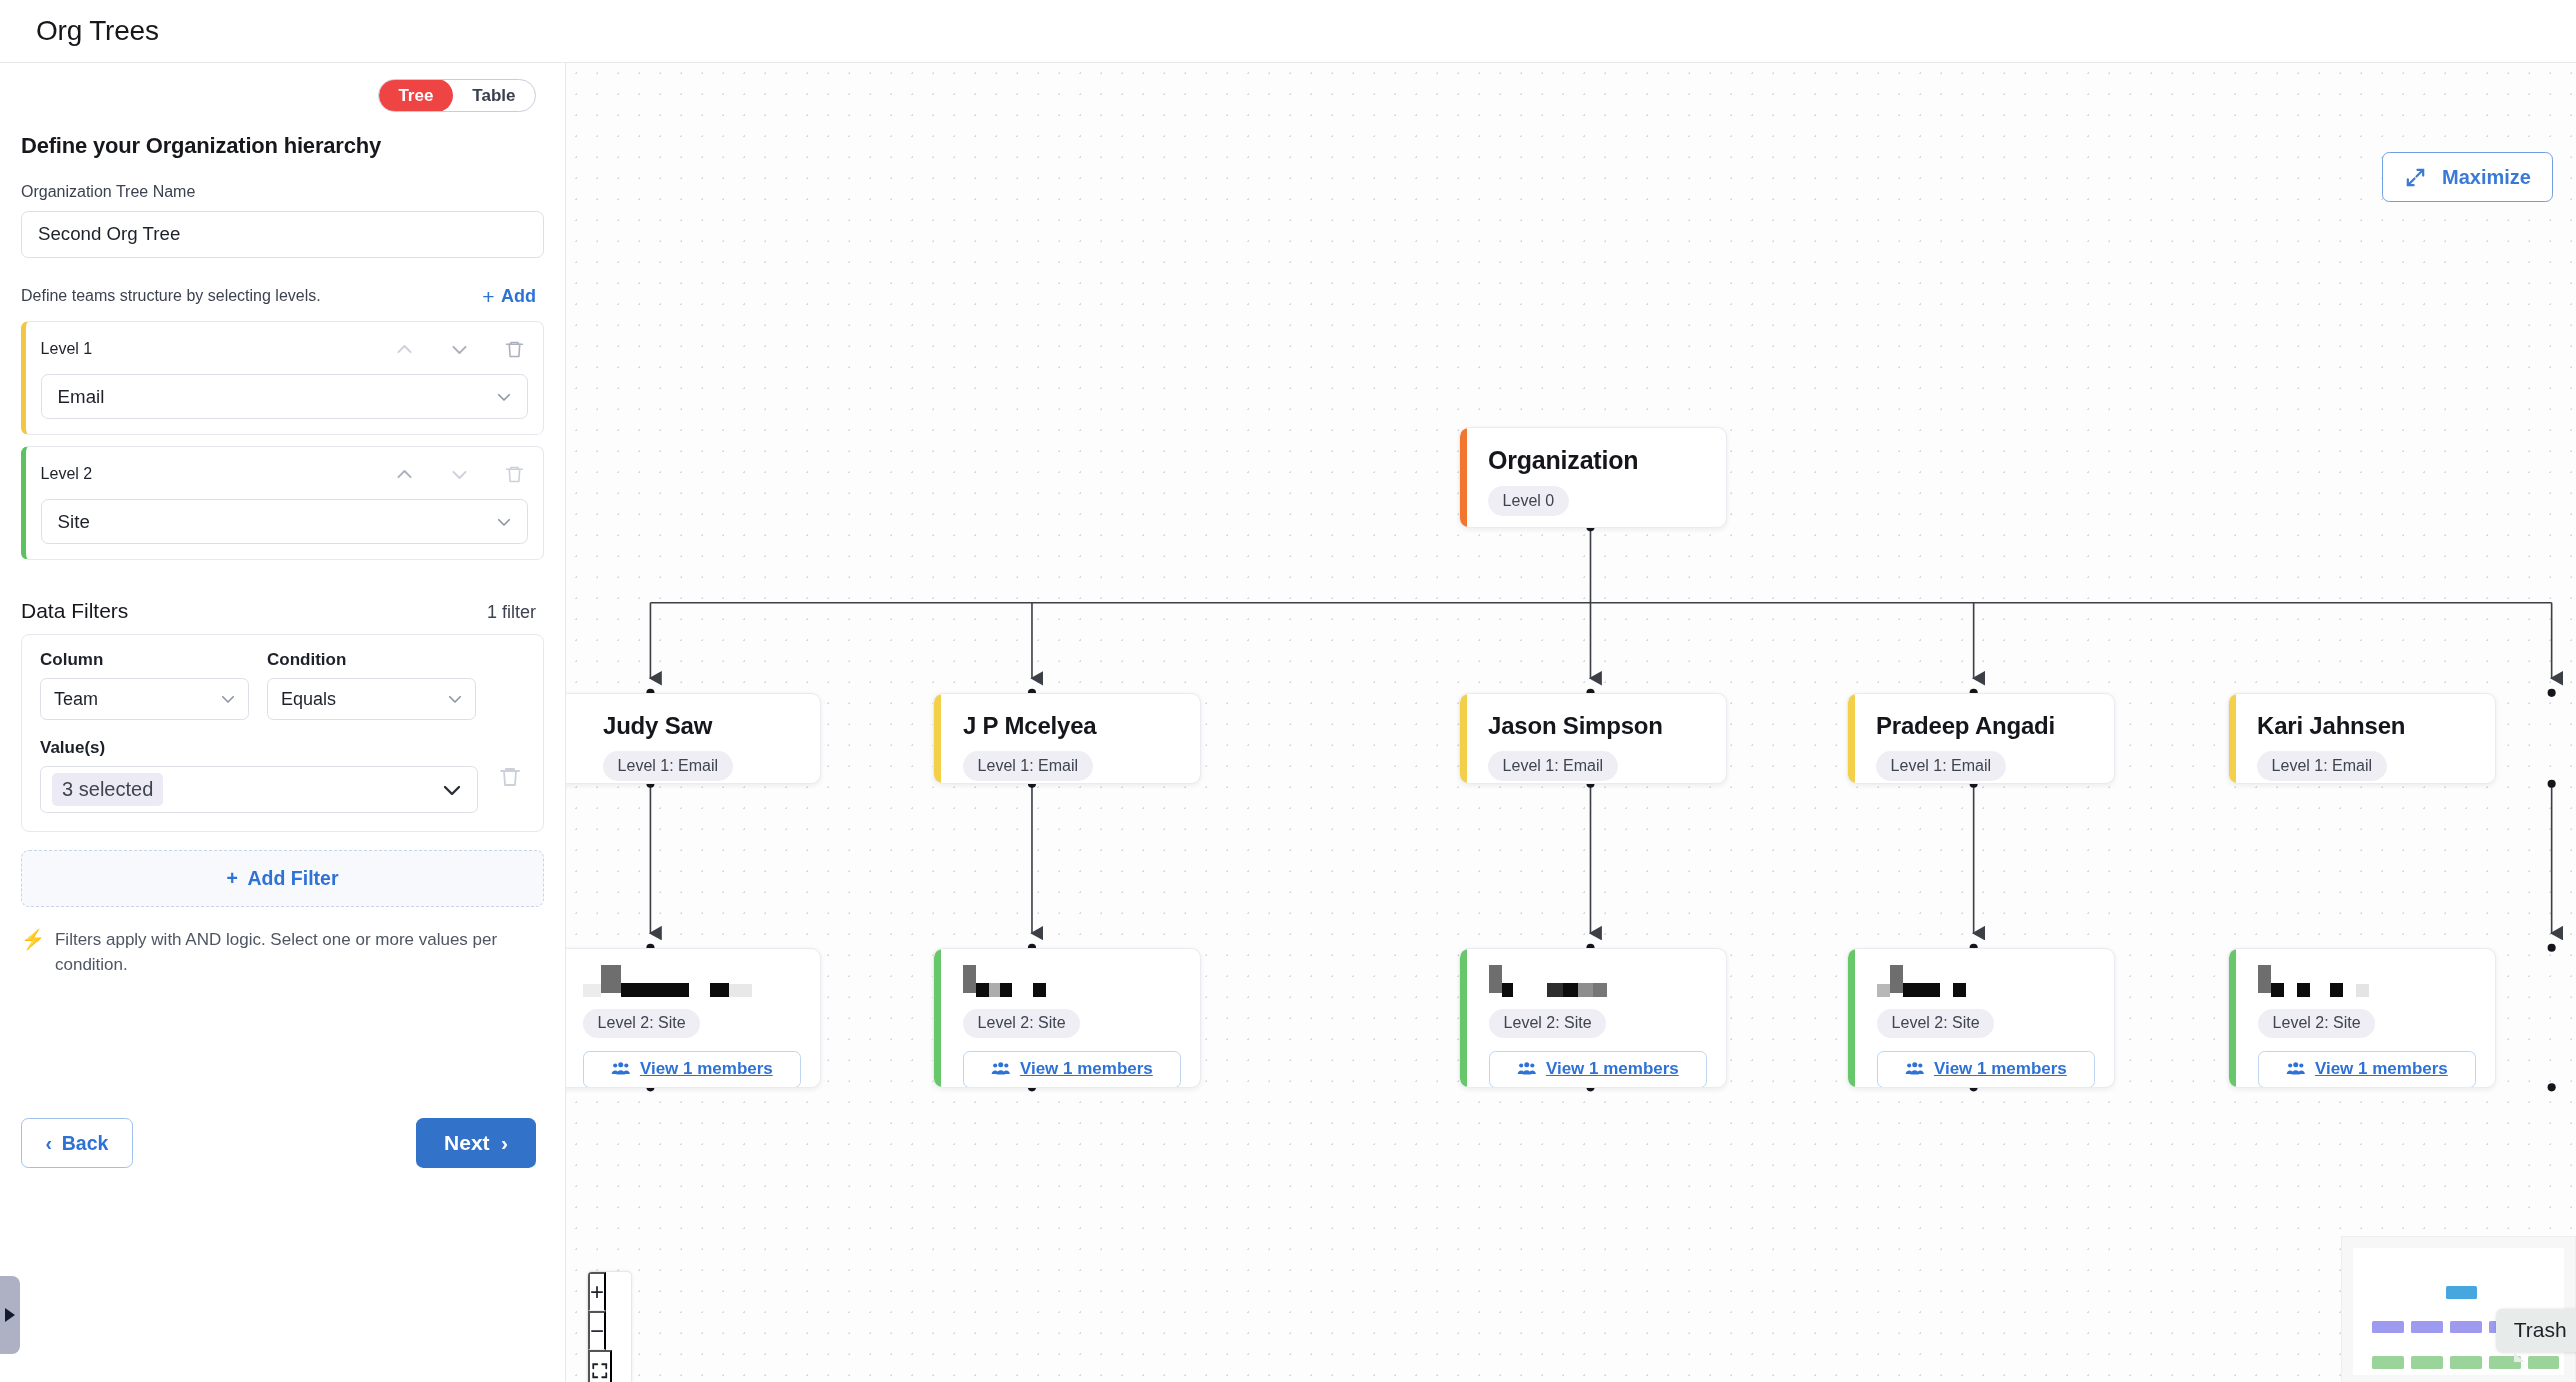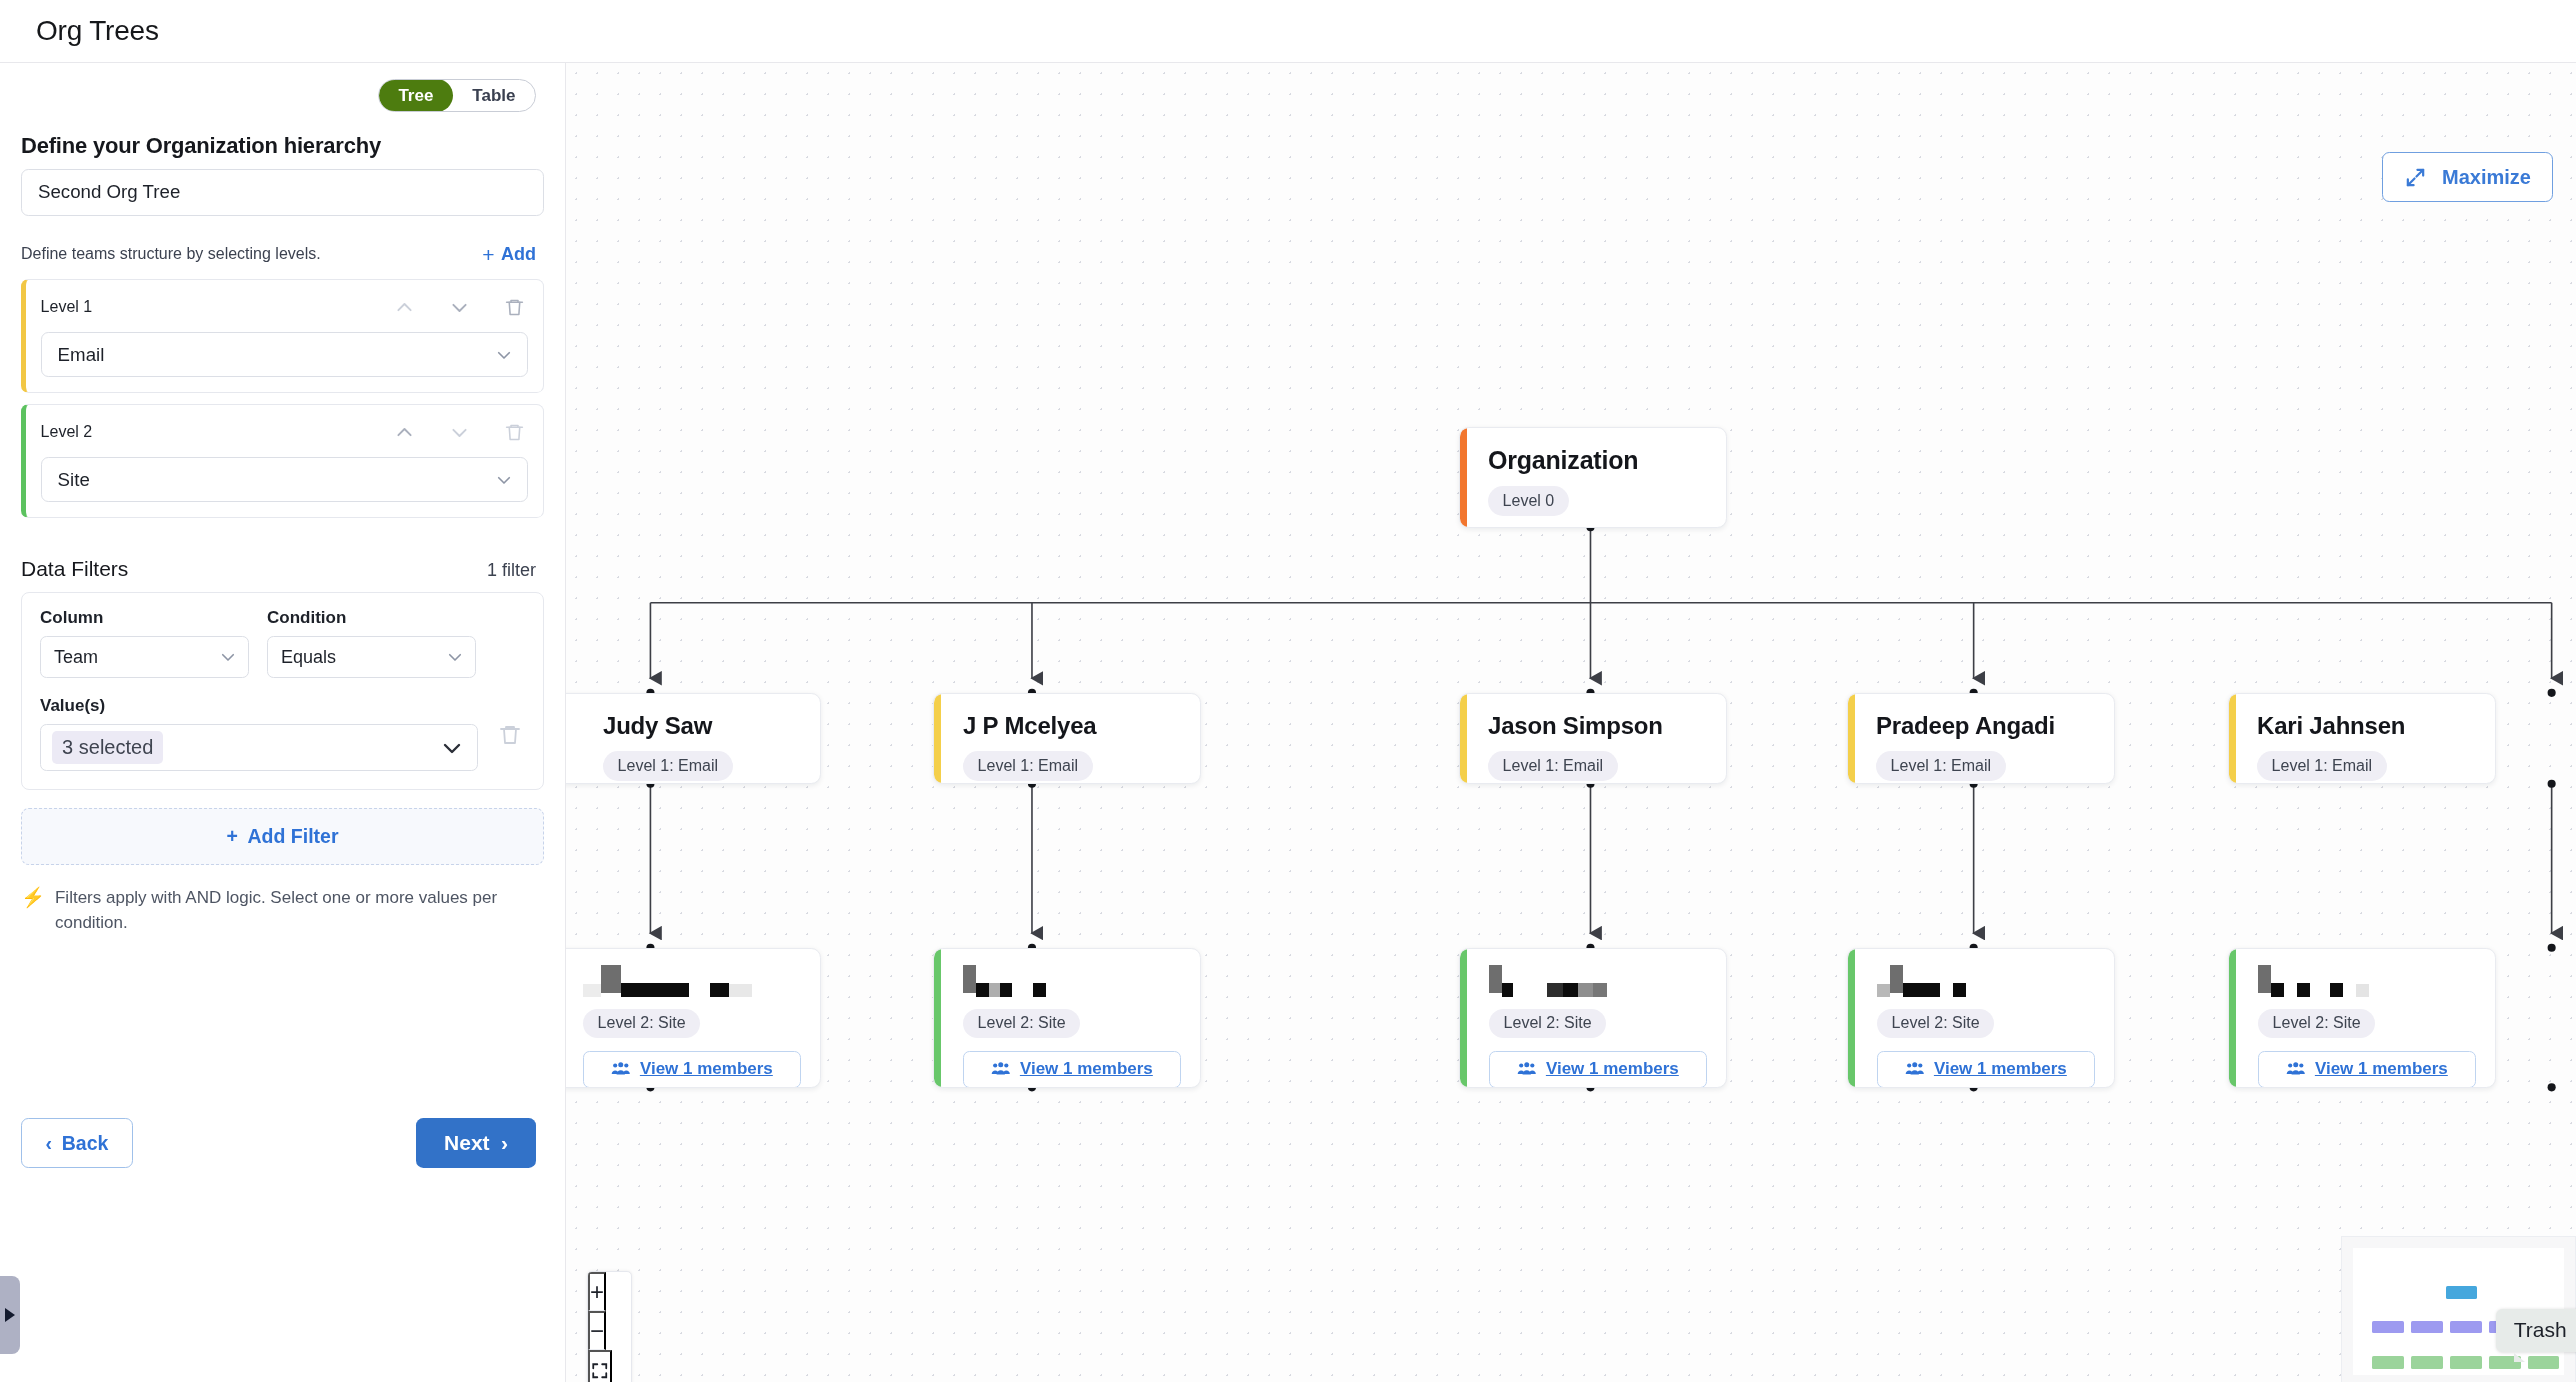--- a/index.html
+++ b/index.html
@@ -37,21 +37,21 @@
     display: inline-flex; align-items: center;
     border: 0.8px solid #c9cdd6; border-radius: 811px;
     background: #fff; height: 33px; padding: 0;
     overflow: hidden;
   }
   .seg-btn {
     font-size: 17px; font-weight: 700; padding: 0 19.5px;
     height: 33px; line-height: 33px; border: none; background: transparent;
     color: #3a4050; cursor: pointer; font-family: inherit;
   }
-  .seg-btn.active { background: #4d7c0f; color: #fff; border-radius: 811px; text-align: right; }
+  .seg-btn.active { background: #ef4444; color: #fff; border-radius: 811px; text-align: right; }
 
   .section-title {
     font-size: 22px; font-weight: 700; color: #16181d;
     padding: 21px 0 0 21px; letter-spacing: -0.2px;
   }
   .field-label { font-size: 16px; color: #3c4250; padding: 24px 0 0 21px; }
   .text-input {
     margin: 9.7px 21px 0 21px;
     height: 47px; border: 0.8px solid #dcdfe6; border-radius: 7.3px;
     display: flex; align-items: center; padding: 0 16px;
@@ -259,20 +259,21 @@
 
     <div class="toggle-row">
       <div class="seg-toggle">
         <button class="seg-btn active">Tree</button>
         <button class="seg-btn">Table</button>
       </div>
     </div>
 
     <div class="section-title">Define your Organization hierarchy</div>
 
+    <div class="field-label">Organization Tree Name</div>
     <div class="text-input">Second Org Tree</div>
 
     <div class="levels-head">
       <div class="levels-hint">Define teams structure by selecting levels.</div>
       <div class="add-link">
         <span class="plus">+</span>
         <span>Add</span>
       </div>
     </div>
 

